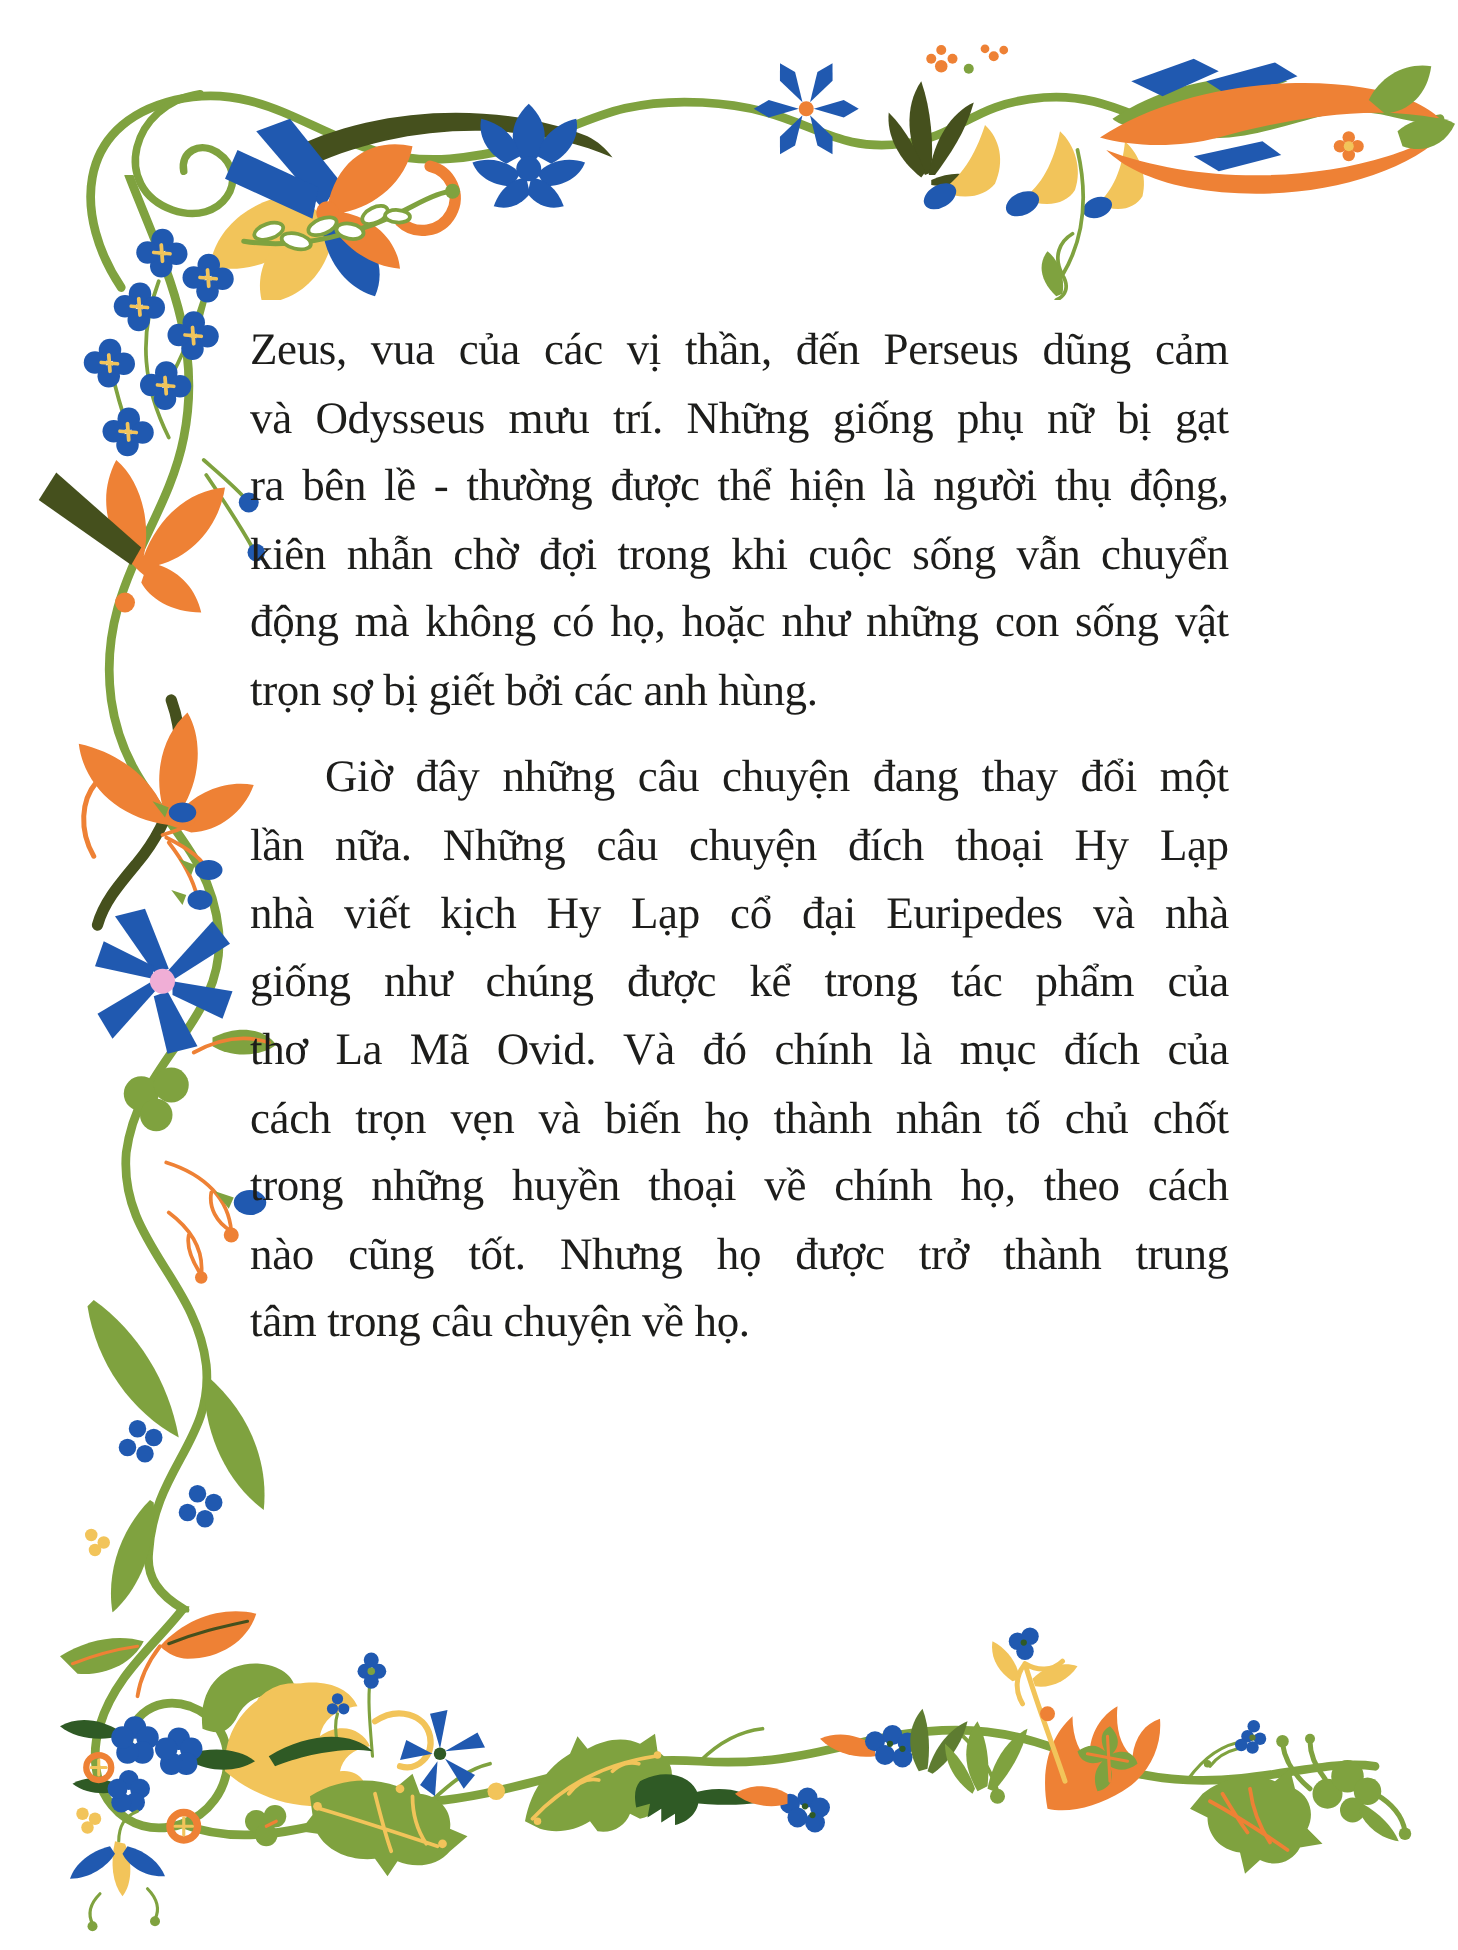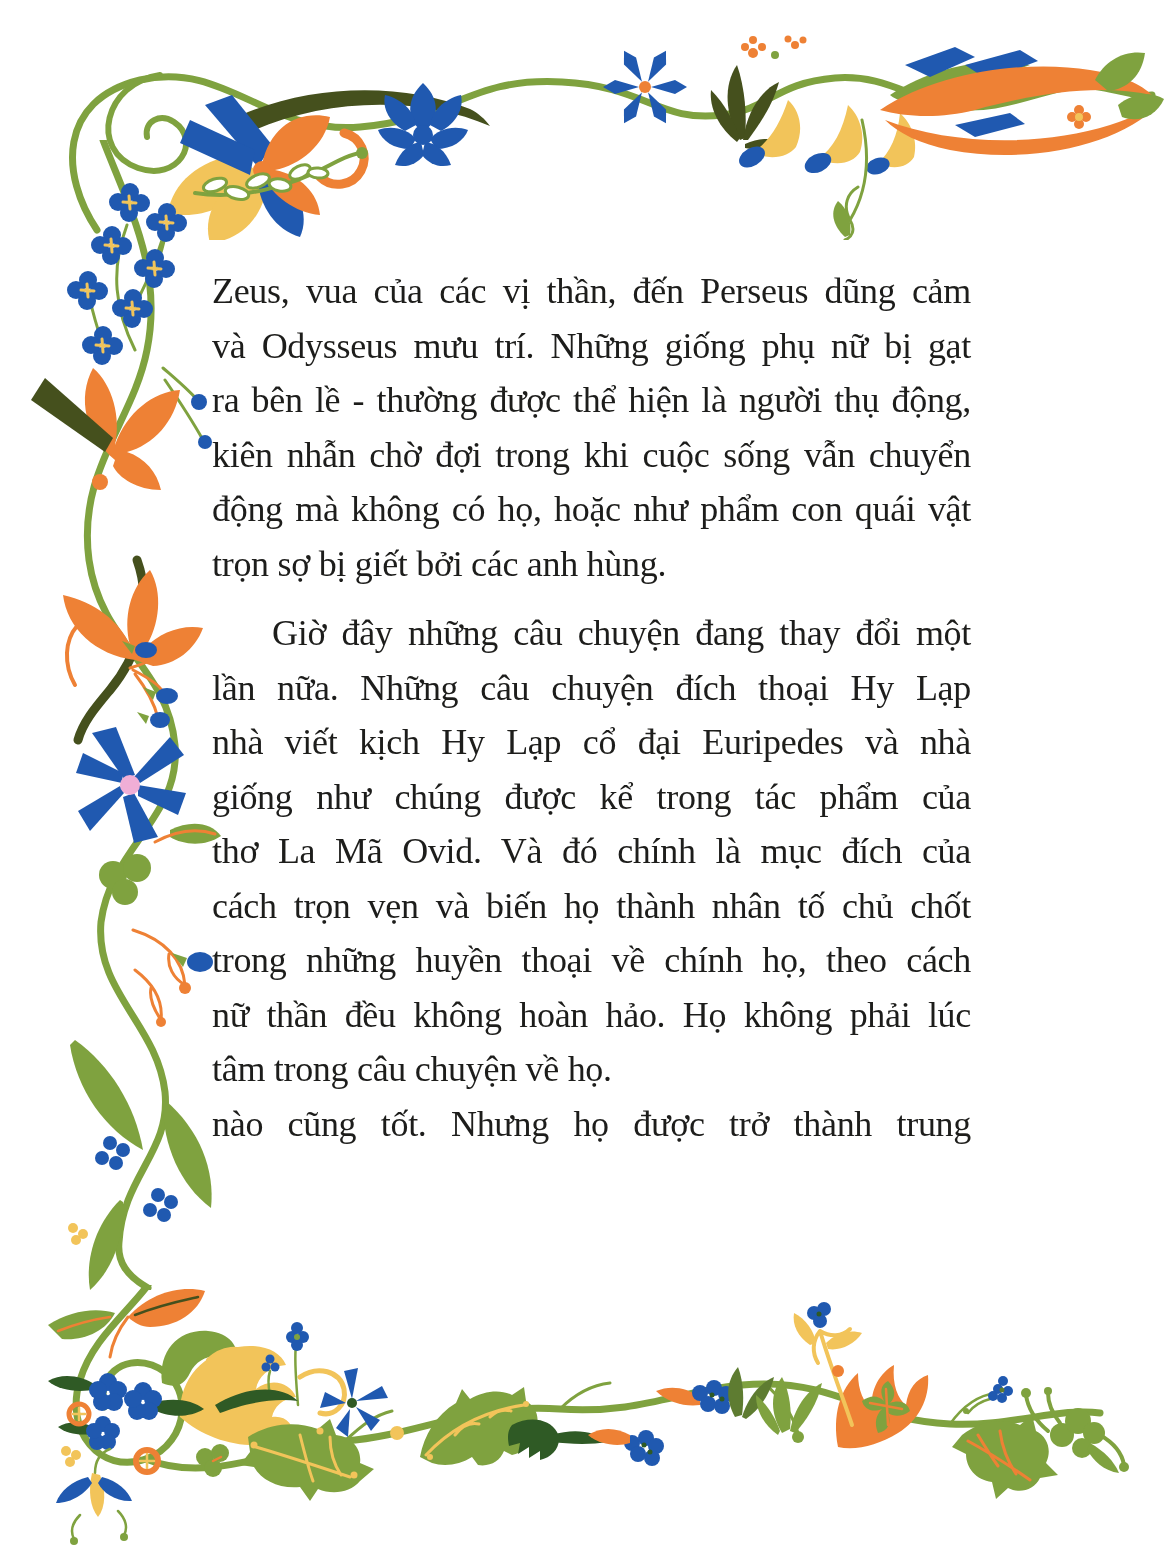--- a/index.html
+++ b/index.html
@@ -27,21 +27,21 @@
   .ys{fill:none;stroke:var(--yellow);stroke-linecap:round;}
   .dos{fill:none;stroke:var(--dark-olive);stroke-linecap:round;}
   .lfo{fill:#fff;stroke:var(--green);stroke-width:3;}
   .w2{stroke-width:2.5;} .w3{stroke-width:3;} .w4{stroke-width:4;} .w5{stroke-width:5;}
   .w6{stroke-width:6;} .w7{stroke-width:7;} .w9{stroke-width:9;}
 
   .text-block{
     position:absolute;left:200px;top:252px;width:783px;
     color:var(--ink);font-size:36px;letter-spacing:-0.3px;
   }
-  .paragraph{margin:12px;}
+  .paragraph{margin:0;}
   .paragraph + .paragraph{margin-top:15px;}
   .line{
     height:54.5px;line-height:54.5px;
     text-align:justify;text-align-last:justify;
     overflow:visible;white-space:nowrap;
   }
   .line.last{text-align-last:left;}
   .line.indent{padding-left:60px;}
 </style>
 </head>
@@ -477,28 +477,27 @@
     </g>
   </g>
 </svg>
 
 <main class="text-block" id="text-block">
     <div class="paragraph">
       <div class="line">Zeus, vua của các vị thần, đến Perseus dũng cảm</div>
       <div class="line">và Odysseus mưu trí. Những giống phụ nữ bị gạt</div>
       <div class="line">ra bên lề - thường được thể hiện là người thụ động,</div>
       <div class="line">kiên nhẫn chờ đợi trong khi cuộc sống vẫn chuyển</div>
-      <div class="line">động mà không có họ, hoặc như phẩm con quái vật</div>
+      <div class="line">động mà không có họ, hoặc như những con sống vật</div>
       <div class="line last">trọn sợ bị giết bởi các anh hùng.</div>
     </div>
     <div class="paragraph">
       <div class="line indent">Giờ đây những câu chuyện đang thay đổi một</div>
       <div class="line">lần nữa. Những câu chuyện đích thoại Hy Lạp</div>
       <div class="line">nhà viết kịch Hy Lạp cổ đại Euripedes và nhà</div>
       <div class="line">giống như chúng được kể trong tác phẩm của</div>
       <div class="line">thơ La Mã Ovid. Và đó chính là mục đích của</div>
       <div class="line">cách trọn vẹn và biến họ thành nhân tố chủ chốt</div>
       <div class="line">trong những huyền thoại về chính họ, theo cách</div>
-      <div class="line">nữ thần đều không hoàn hảo. Họ không phải lúc</div>
+      <div class="line">nào cũng tốt. Nhưng họ được trở thành trung</div>
       <div class="line last">tâm trong câu chuyện về họ.</div>
-      <div class="line">nào cũng tốt. Nhưng họ được trở thành trung</div>
     </div>
   </main>
 
 </body></html>

